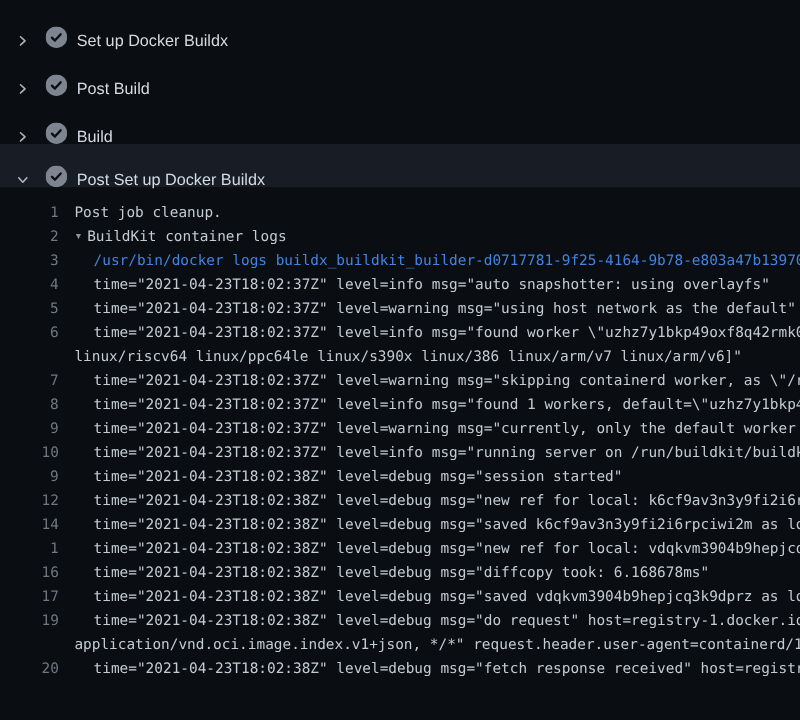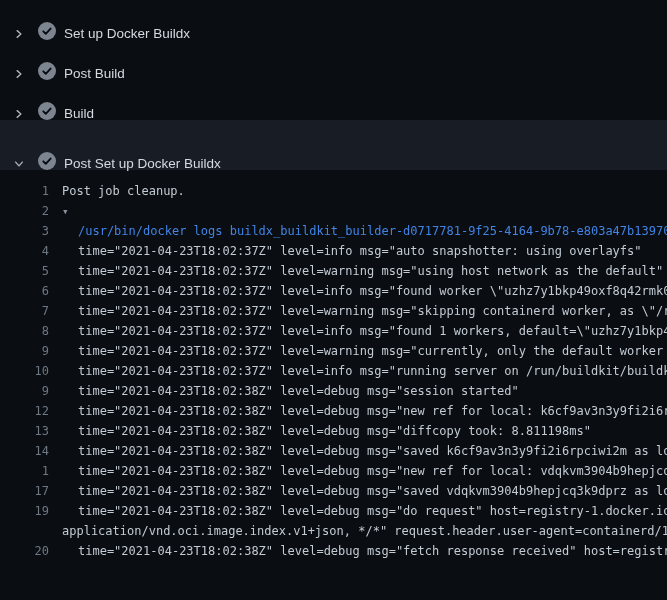--- a/index.html
+++ b/index.html
@@ -12,21 +12,21 @@
     --logtext:#c3cbd3;
     --cmd:#4184e4;
     --tri:#8b949e;
   }
   *{box-sizing:border-box;margin:0;padding:0;}
   html,body{width:667px;height:600px;overflow:hidden;}
   body{background:var(--bg);font-family:"Liberation Sans",sans-serif;}
 
   
   .step{height:40px;display:flex;align-items:flex-end;padding-left:13px;cursor:pointer;}
-  .step.expanded{height:50px;background:var(--expanded-bg);}
+  .step.expanded{height:36px;background:var(--expanded-bg);}
   .chev{width:12px;height:12px;margin-right:13px;flex:none;display:flex;align-items:center;justify-content:center;}
   .chev svg{display:block;}
   .check{width:18px;height:18px;margin-right:8px;flex:none;display:flex;}
   .check svg{display:block;}
   .step-label{color:var(--label);font-size:13.5px;line-height:1;}
 
   
   .log{padding-top:11px;font-family:"DejaVu Sans Mono","Liberation Mono",monospace;font-size:12px;}
   .lrow{height:20px;display:flex;align-items:center;white-space:pre;}
   .num{width:49px;flex:none;text-align:right;color:var(--num);cursor:pointer;}
@@ -103,37 +103,41 @@
     <span class="step-label">Post Set up Docker Buildx</span>
   </div>
     </div>
   <div class="log">
       <div class="lrow">
     <span class="num">1</span>
     <span class="content kind-plain"><span class="txt">Post job cleanup.</span></span>
   </div>
       <div class="lrow">
     <span class="num">2</span>
-    <span class="content kind-group"><span class="tri">▾</span></span>
+    <span class="content kind-group"><span class="tri">▾</span><span class="txt">BuildKit container logs</span></span>
   </div>
       <div class="lrow">
     <span class="num">3</span>
     <span class="content kind-command indent1"><span class="txt">/usr/bin/docker logs buildx_buildkit_builder-d0717781-9f25-4164-9b78-e803a47b13970</span></span>
   </div>
       <div class="lrow">
     <span class="num">4</span>
     <span class="content kind-plain indent1"><span class="txt">time="2021-04-23T18:02:37Z" level=info msg="auto snapshotter: using overlayfs"</span></span>
   </div>
       <div class="lrow">
     <span class="num">5</span>
     <span class="content kind-plain indent1"><span class="txt">time="2021-04-23T18:02:37Z" level=warning msg="using host network as the default"</span></span>
   </div>
       <div class="lrow">
     <span class="num">6</span>
     <span class="content kind-plain indent1"><span class="txt">time="2021-04-23T18:02:37Z" level=info msg="found worker \"uzhz7y1bkp49oxf8q42rmk0xj</span></span>
+  </div>
+      <div class="lrow">
+    <span class="num"></span>
+    <span class="content kind-wrap"><span class="txt">linux/riscv64 linux/ppc64le linux/s390x linux/386 linux/arm/v7 linux/arm/v6]"</span></span>
   </div>
       <div class="lrow">
     <span class="num">7</span>
     <span class="content kind-plain indent1"><span class="txt">time="2021-04-23T18:02:37Z" level=warning msg="skipping containerd worker, as \"/run</span></span>
   </div>
       <div class="lrow">
     <span class="num">8</span>
     <span class="content kind-plain indent1"><span class="txt">time="2021-04-23T18:02:37Z" level=info msg="found 1 workers, default=\"uzhz7y1bkp49o</span></span>
   </div>
       <div class="lrow">
@@ -146,30 +150,30 @@
   </div>
       <div class="lrow">
     <span class="num">9</span>
     <span class="content kind-plain indent1"><span class="txt">time="2021-04-23T18:02:38Z" level=debug msg="session started"</span></span>
   </div>
       <div class="lrow">
     <span class="num">12</span>
     <span class="content kind-plain indent1"><span class="txt">time="2021-04-23T18:02:38Z" level=debug msg="new ref for local: k6cf9av3n3y9fi2i6rpc</span></span>
   </div>
       <div class="lrow">
-    <span class="num">13</span>
-    <span class="content kind-plain indent1"><span class="txt">time="2021-04-23T18:02:38Z" level=debug msg="diffcopy took: 8.811198ms"</span></span>
-  </div>
-      <div class="lrow">
     <span class="num">14</span>
     <span class="content kind-plain indent1"><span class="txt">time="2021-04-23T18:02:38Z" level=debug msg="saved k6cf9av3n3y9fi2i6rpciwi2m as loca</span></span>
   </div>
       <div class="lrow">
     <span class="num">1</span>
     <span class="content kind-plain indent1"><span class="txt">time="2021-04-23T18:02:38Z" level=debug msg="new ref for local: vdqkvm3904b9hepjcq3k</span></span>
+  </div>
+      <div class="lrow">
+    <span class="num">16</span>
+    <span class="content kind-plain indent1"><span class="txt">time="2021-04-23T18:02:38Z" level=debug msg="diffcopy took: 6.168678ms"</span></span>
   </div>
       <div class="lrow">
     <span class="num">17</span>
     <span class="content kind-plain indent1"><span class="txt">time="2021-04-23T18:02:38Z" level=debug msg="saved vdqkvm3904b9hepjcq3k9dprz as loca</span></span>
   </div>
       <div class="lrow">
     <span class="num">19</span>
     <span class="content kind-plain indent1"><span class="txt">time="2021-04-23T18:02:38Z" level=debug msg="do request" host=registry-1.docker.io r</span></span>
   </div>
       <div class="lrow">

